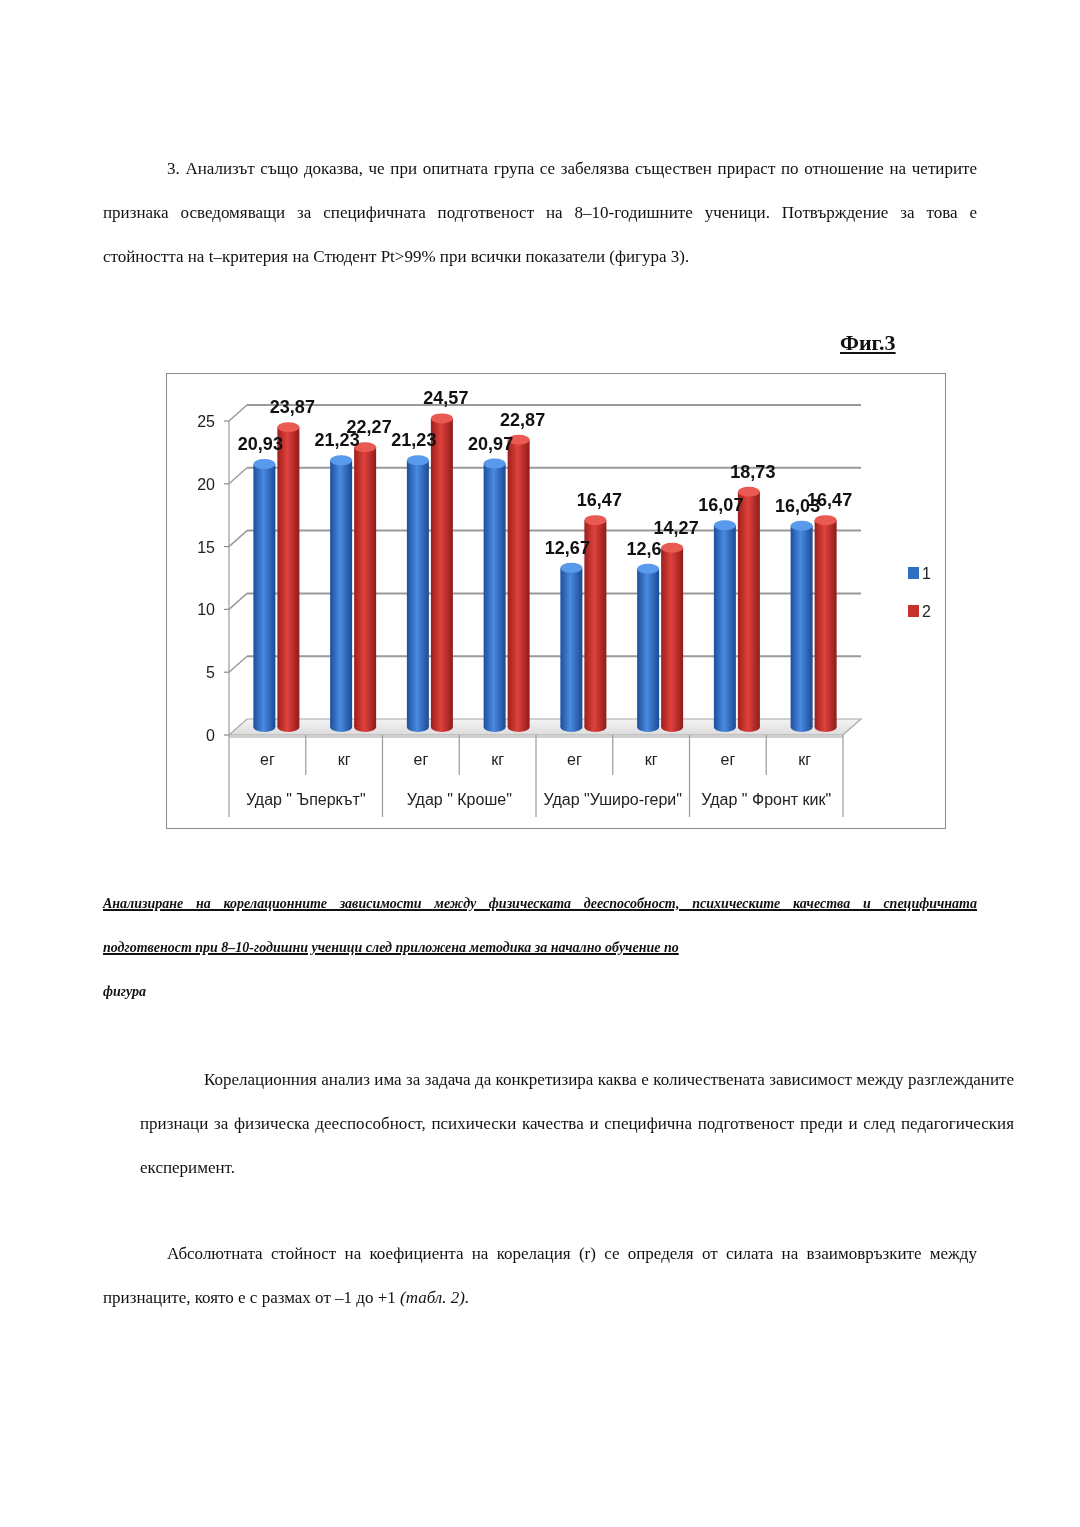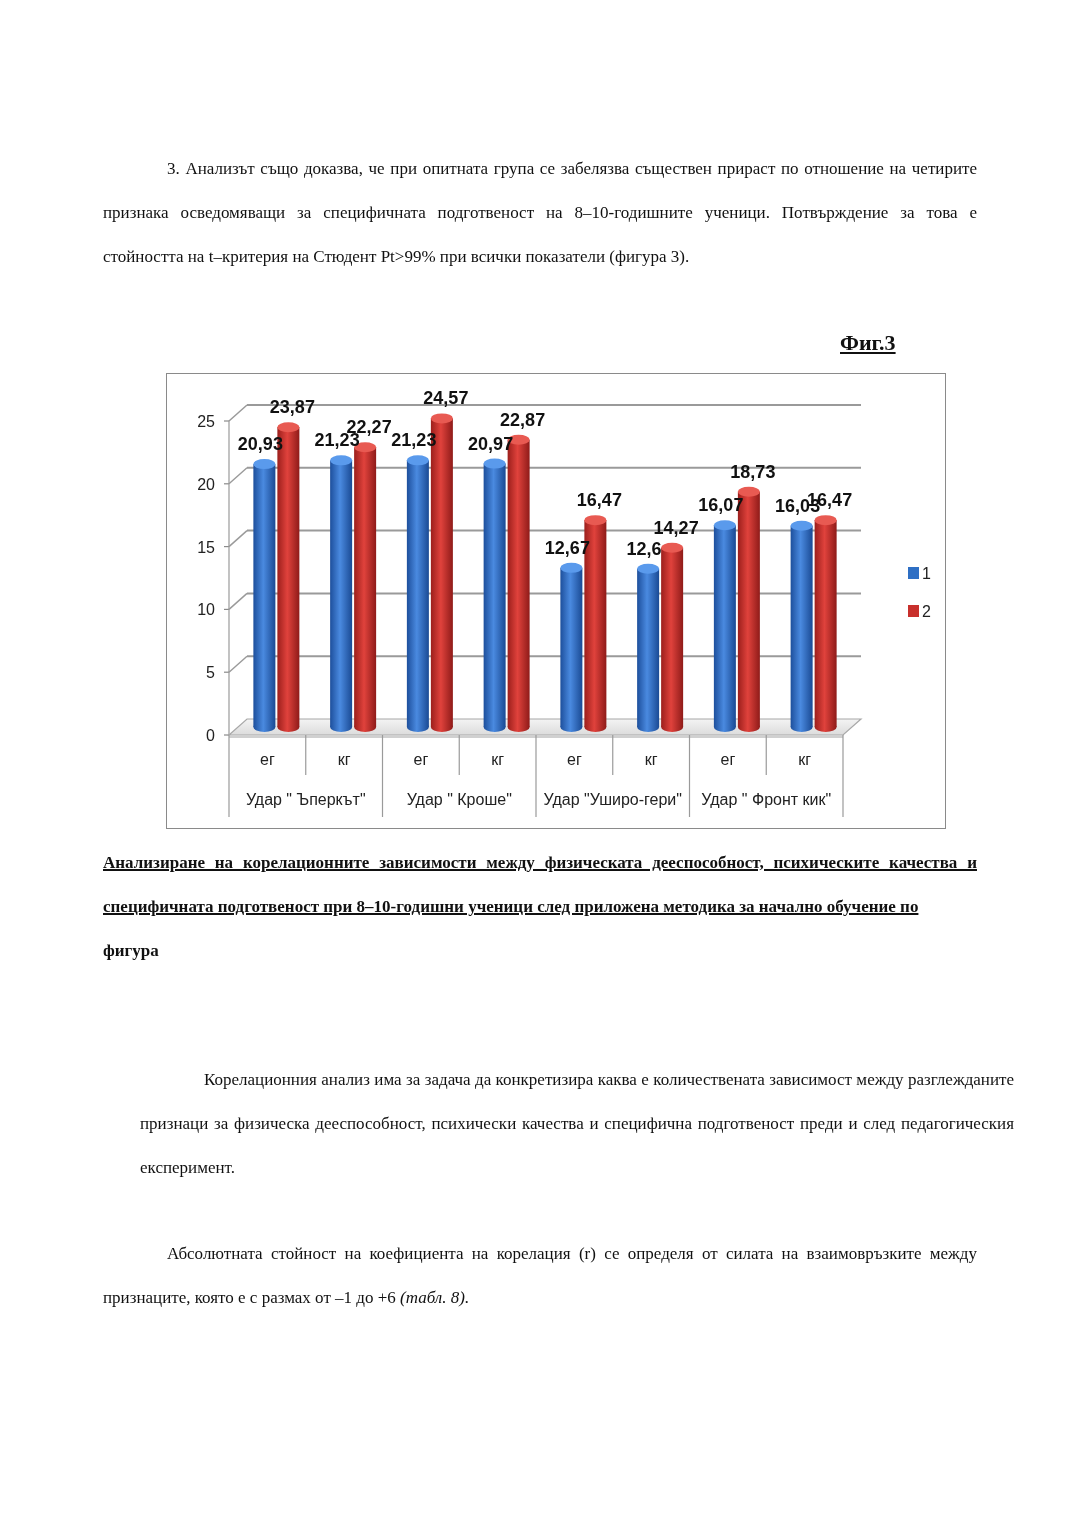--- a/index.html
+++ b/index.html
@@ -7,22 +7,22 @@
          font-family: "Liberation Serif", "DejaVu Serif", serif; color: #111; }
   .para { position: absolute; left: 103px; width: 874px; font-size: 17px;
           line-height: 44px; text-align: justify; text-align-last: left; margin: 0; }
   .indent { text-indent: 64px; }
   #p1 { top: 147px; }
   #fig-label { position: absolute; left: 840px; top: 330px; font-weight: bold;
                font-size: 22px; margin: 0; text-decoration: underline; }
   #chart-frame { position: absolute; left: 166px; top: 373px; width: 780px; height: 456px;
                  border: 1.5px solid #8a8a8a; box-sizing: border-box; background: #fff; }
   #chart-svg { position: absolute; left: 0; top: 0; }
-  #heading { position: absolute; left: 103px; top: 841px; width: 874px; font-weight: bold;
-             font-size: 17px; line-height: 44px; margin: 0; text-align: justify; }
+  #heading { position: absolute; left: 103px; top: 882px; width: 874px; font-weight: bold;
+             font-size: 14px; line-height: 44px; margin: 0; text-align: justify; font-style: italic; }
   #heading .ul { text-decoration: underline; text-decoration-thickness: 2px; }
   #heading .last { text-decoration: none; }
   #p2 { top: 1058px; margin-left: 37px; }
   #p3 { top: 1232px; }
   .ital { font-style: italic; }
   .svgtxt { font-family: "Liberation Sans", "DejaVu Sans", sans-serif; }
 </style>
 </head>
 <body>
 
@@ -204,13 +204,13 @@
         <rect x="741" y="231" width="11" height="12" fill="#c8302c"></rect>
         <text x="755" y="243" font-size="16" fill="#222" class="svgtxt">2</text>
       </g>
   </svg>
 </div>
 
 <p id="heading"><span class="ul">Анализиране на корелационните зависимости между физическата дееспособност, психическите качества и специфичната подготвеност при 8–10-годишни ученици след приложена методика за начално обучение по</span><br><span class="last">фигура</span></p>
 
 <p class="para indent" id="p2">Корелационния анализ има за задача да конкретизира каква е количествената зависимост между разглежданите признаци за физическа дееспособност, психически качества и специфична подготвеност преди и след педагогическия експеримент.</p>
 
-<p class="para indent" id="p3"><span>Абсолютната стойност на коефициента на корелация (r) се определя от силата на взаимовръзките между признаците, която е с размах от –1 до +6 </span><span class="ital">(табл. 8).</span></p>
+<p class="para indent" id="p3"><span>Абсолютната стойност на коефициента на корелация (r) се определя от силата на взаимовръзките между признаците, която е с размах от –1 до +1 </span><span class="ital">(табл. 2).</span></p>
 
 </body></html>

